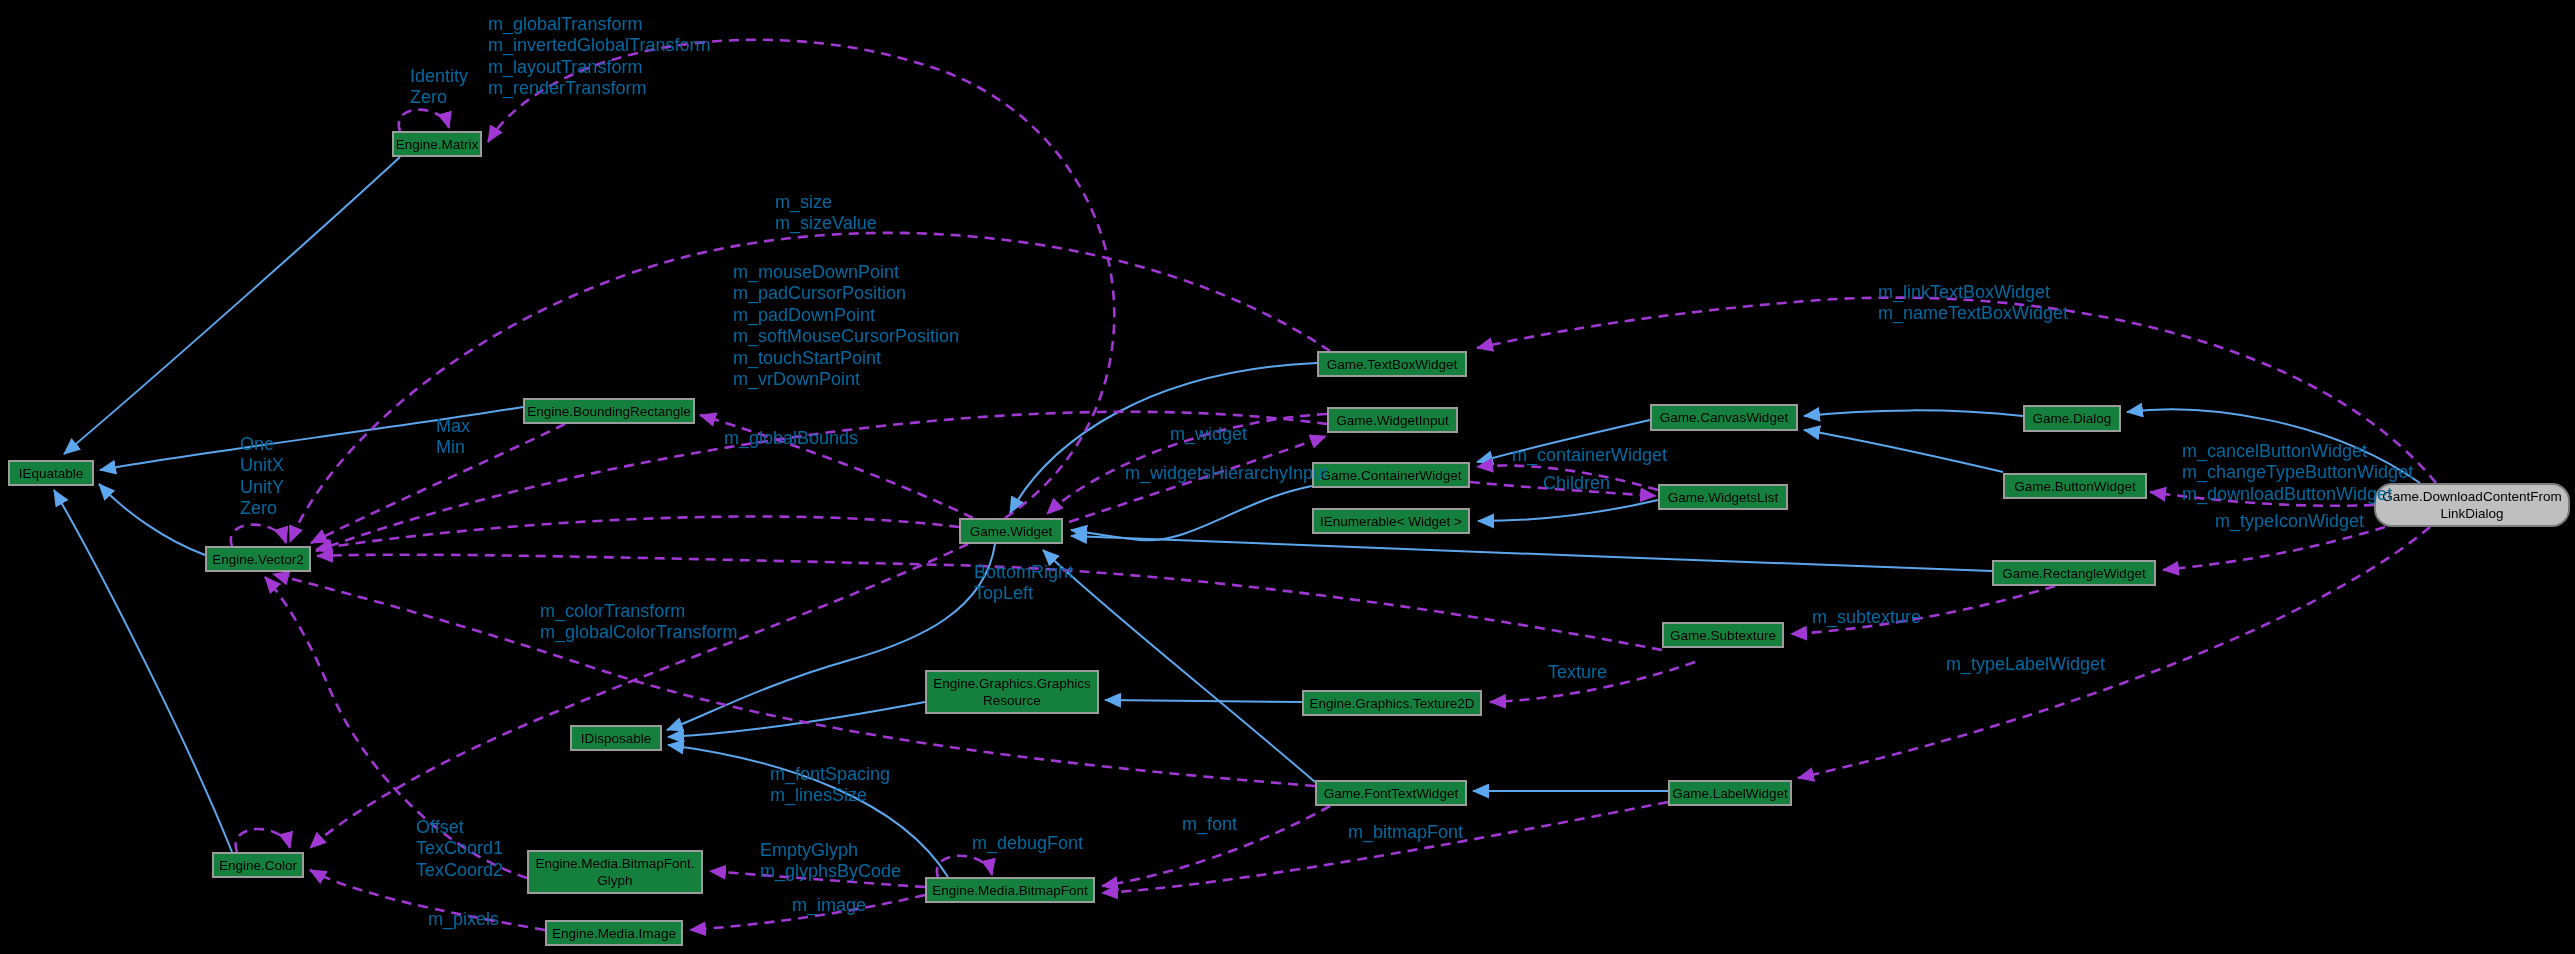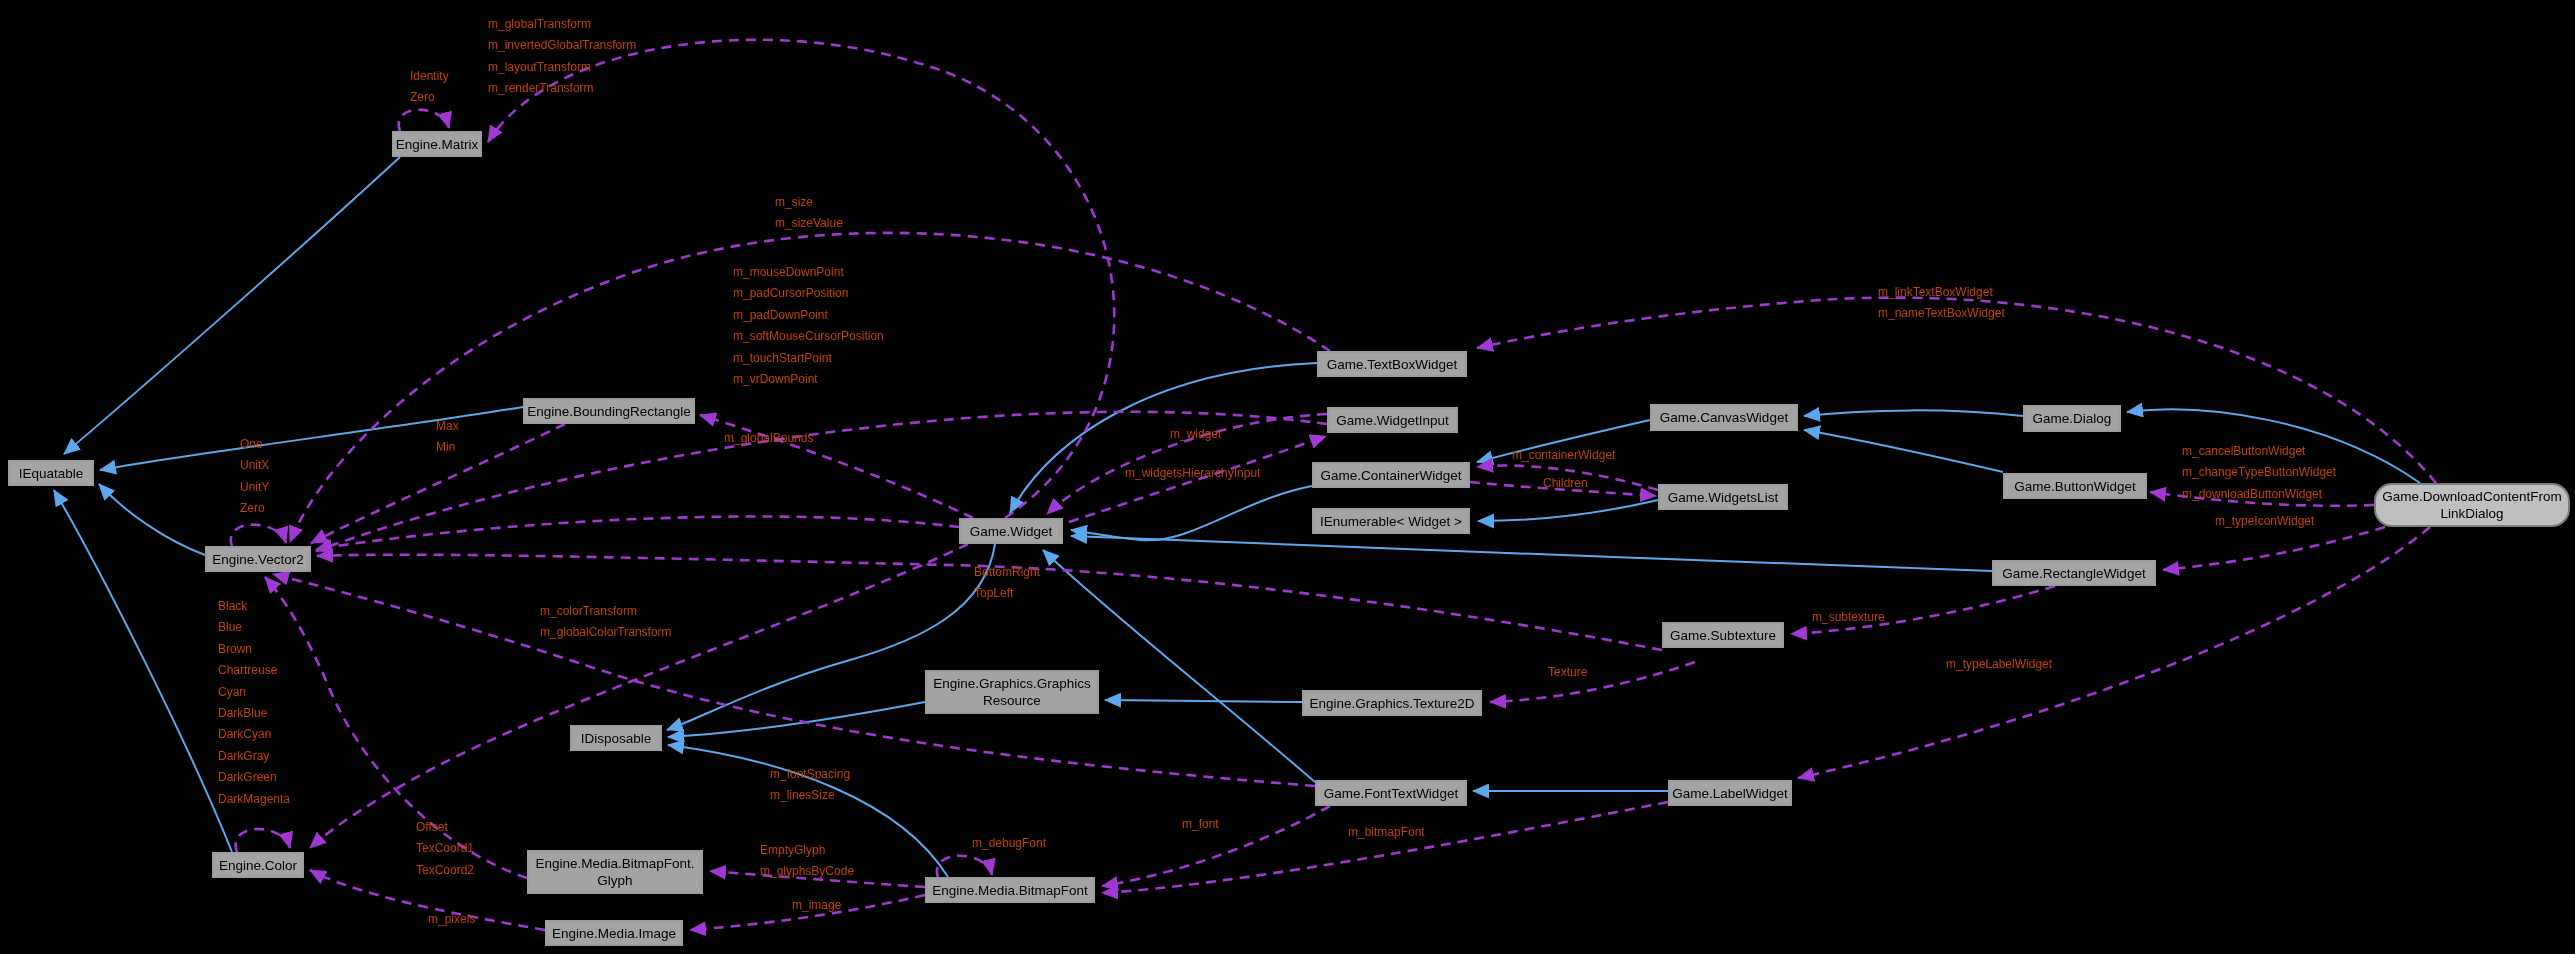--- a/index.html
+++ b/index.html
@@ -1,24 +1,24 @@
 <!DOCTYPE html>
 <html><head>
 <meta charset="utf-8">
 <style>
   html,body{margin:0;padding:0;background:#000;}
   #diagram{position:relative;width:2575px;height:954px;background:#000;overflow:hidden;
            font-family:"Liberation Sans", sans-serif;}
   #edges{position:absolute;left:0;top:0;width:2575px;height:954px;}
   .node{position:absolute;display:flex;align-items:center;justify-content:center;
-        background:#a3a3a3;border:2px solid #9c9c9c;color:#000;
+        background:#15803d;border:2px solid #9c9c9c;color:#000;
         font-size:13.5px;text-align:center;white-space:pre-line;line-height:17px;
         box-sizing:border-box;cursor:pointer;}
   .node.hl{background:#bfbfbf;border-color:#7d7d7d;border-radius:18px;}
-  .elabel{position:absolute;color:#c2410c;font-size:12px;line-height:21.4px;
+  .elabel{position:absolute;color:#0369a1;font-size:18px;line-height:21.4px;
           white-space:pre-line;pointer-events:none;}
 </style>
 </head>
 <body>
 
 <div id="diagram">
 
   <svg id="edges" xmlns="http://www.w3.org/2000/svg" width="2575" height="954" viewBox="0 0 2575 954">
     <defs>
       <marker id="ab" markerUnits="userSpaceOnUse" markerWidth="18" markerHeight="15" refX="16" refY="7.5" orient="auto">
@@ -141,30 +141,20 @@
 m_changeTypeButtonWidget
 m_downloadButtonWidget</div>
   <div class="elabel" style="left:2215px;top:511px;">m_typeIconWidget</div>
   <div class="elabel" style="left:974px;top:562px;">BottomRight
 TopLeft</div>
   <div class="elabel" style="left:1812px;top:607px;">m_subtexture</div>
   <div class="elabel" style="left:1946px;top:654px;">m_typeLabelWidget</div>
   <div class="elabel" style="left:1548px;top:662px;">Texture</div>
   <div class="elabel" style="left:540px;top:601px;">m_colorTransform
 m_globalColorTransform</div>
-  <div class="elabel" style="left:218px;top:596px;">Black
-Blue
-Brown
-Chartreuse
-Cyan
-DarkBlue
-DarkCyan
-DarkGray
-DarkGreen
-DarkMagenta</div>
   <div class="elabel" style="left:770px;top:764px;">m_fontSpacing
 m_linesSize</div>
   <div class="elabel" style="left:1182px;top:814px;">m_font</div>
   <div class="elabel" style="left:1348px;top:822px;">m_bitmapFont</div>
   <div class="elabel" style="left:416px;top:817px;">Offset
 TexCoord1
 TexCoord2</div>
   <div class="elabel" style="left:760px;top:840px;">EmptyGlyph
 m_glyphsByCode</div>
   <div class="elabel" style="left:972px;top:833px;">m_debugFont</div>

